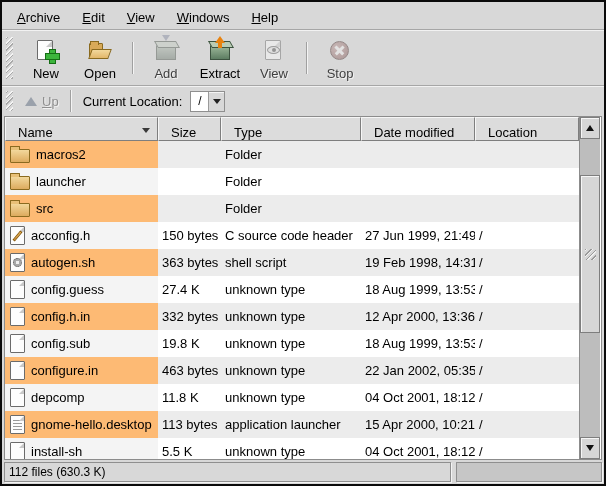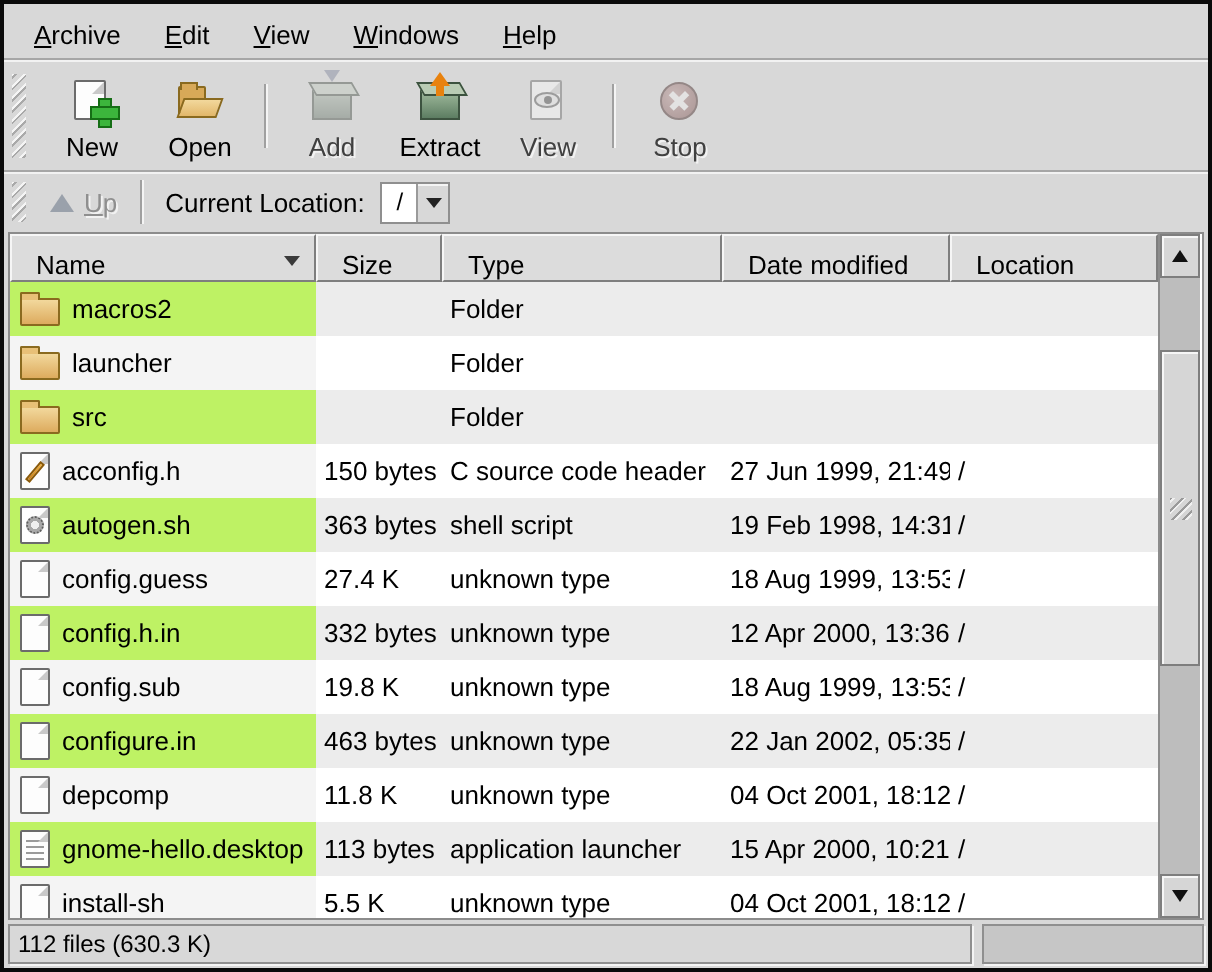--- a/index.html
+++ b/index.html
@@ -81,21 +81,21 @@
     border-right:1px solid #7e7e7e; border-bottom:1px solid #7e7e7e;
     display:flex; align-items:flex-end; padding-left:12px; font-size:13px; }
   .sort-arrow { position:absolute; right:7px; top:10px; width:0; height:0;
     border-left:4px solid transparent; border-right:4px solid transparent; border-top:5px solid #3a3a3a; }
   .col-0 { width:153px; } .col-1 { width:63px; } .col-2 { width:140px; } .col-3 { width:114px; } .col-4 { width:104px; }
   .tbody { flex:1; overflow:hidden; }
   .trow { display:flex; height:27px; }
   .tcell { display:flex; align-items:center; padding-left:4px; font-size:13px; white-space:nowrap; overflow:hidden; }
   .trow.stripe .tcell { background:#ececec; }
   .trow.plain  .tcell { background:#ffffff; }
-  .trow.stripe .tcell.col-0 { background:#bef264; }
+  .trow.stripe .tcell.col-0 { background:#fdba74; }
   .trow.plain  .tcell.col-0 { background:#f4f4f4; }
   .tcell.col-0 { gap:6px; padding-left:5px; }
   
   .icon-folder { position:relative; width:20px; height:14px; flex:0 0 20px;
     background:linear-gradient(#f2d89c,#ddab5e); border:1px solid #8a6a1f; border-radius:1px; margin-top:2px; }
   .icon-folder::before { content:""; position:absolute; top:-4px; left:-1px; width:8px; height:3px;
     background:#e8c077; border:1px solid #8a6a1f; border-bottom:none; border-radius:1px 1px 0 0; }
   .icon-doc { position:relative; width:15px; height:19px; flex:0 0 15px; background:#fdfdfd;
     border:1px solid #6b6b6b; border-radius:1px; display:flex; align-items:center; justify-content:center; }
   .icon-doc::before { content:""; position:absolute; top:0; right:0; width:0; height:0;
@@ -116,21 +116,21 @@
   .sb-trough { flex:1; position:relative; }
   .sb-thumb { position:absolute; left:0; right:0; top:36px; height:158px; background:#d6d6d6;
     border:1px solid #7e7e7e; box-shadow:inset 1px 1px 0 #f6f6f6;
     display:flex; align-items:center; justify-content:center; }
   .sb-thumb .gripmark { width:11px; height:11px;
     background:repeating-linear-gradient(135deg,#9a9a9a 0 1px,#f0f0f0 1px 2px,transparent 2px 4px); }
   
   .statusbar { height:20px; flex:0 0 20px; margin:2px; display:flex; gap:5px; }
   .status-panel { border:1px solid #8f8f8f; box-shadow:1px 1px 0 #f4f4f4; background:#d8d8d8;
     display:flex; align-items:center; padding-left:4px; font-size:12px; }
-  .status-left { width:482px; }
+  .status-left { width:447px; }
   .status-right { flex:1; background:#c6c6c6; }
 </style>
 </head>
 <body>
 
 <div class="window">
 
   <div class="menubar">
     <div class="menu-item"><u>A</u>rchive</div>
     <div class="menu-item"><u>E</u>dit</div>

